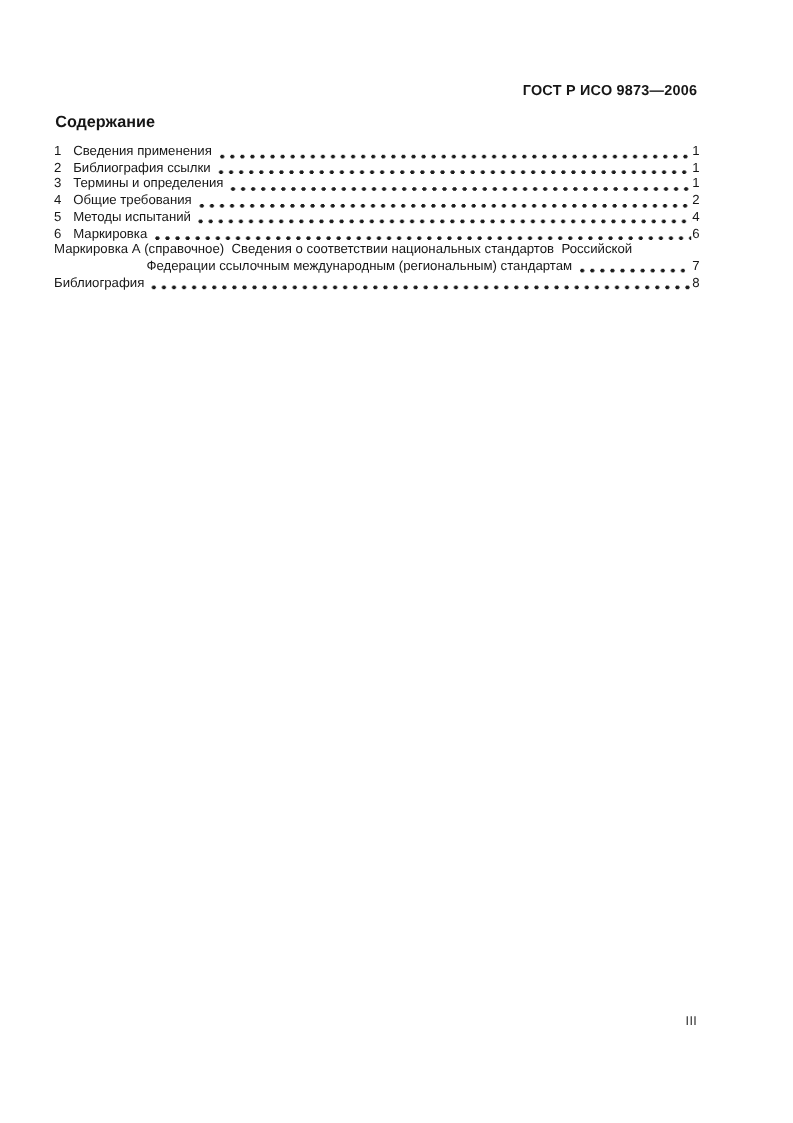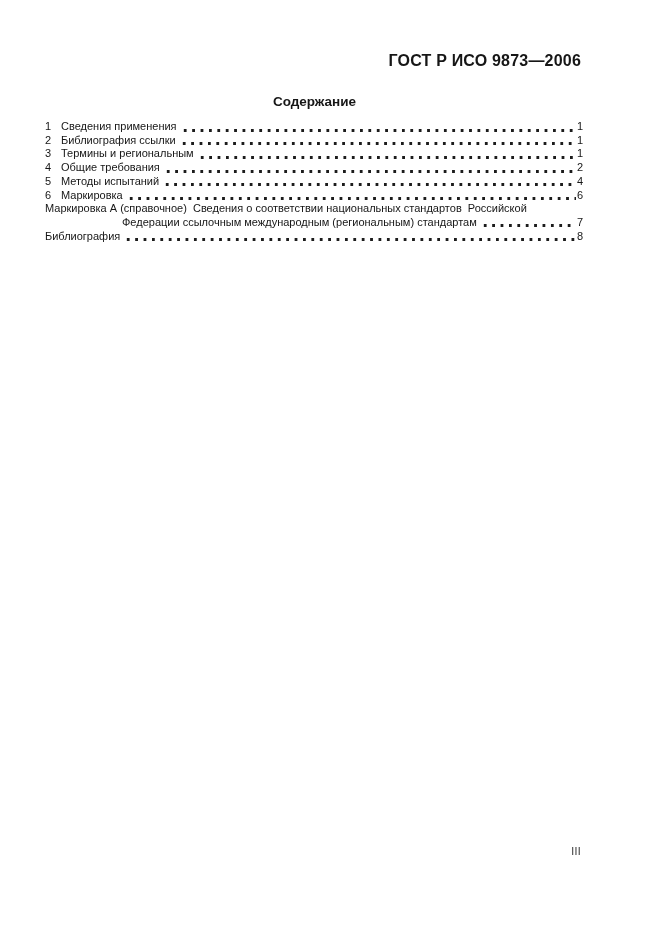--- a/index.html
+++ b/index.html
@@ -11,33 +11,32 @@
     position: relative;
     width: 661px;
     height: 936px;
     background: #ffffff;
     font-family: "Liberation Sans", sans-serif;
     color: #161616;
     overflow: hidden;
   }
   .doc-header {
     position: absolute;
-    top: 52px;
+    top: 68px;
     right: 80px;
-    font-size: 16px;
+    font-size: 12px;
     font-weight: bold;
     letter-spacing: 0.2px;
     white-space: pre;
   }
   .doc-title {
     position: absolute;
     top: 94px;
     left: 46px;
     width: 537px;
-    text-align: center;
     font-size: 13.5px;
     font-weight: bold;
   }
   .toc {
     position: absolute;
     top: 120px;
     left: 45px;
     width: 538px;
     font-size: 11px;
     line-height: 13.7px;
@@ -103,21 +102,21 @@
 
     <div class="toc-row">
       <span class="num">2</span>
       <span class="label">Библиография ссылки</span>
       <span class="dots"></span>
       <span class="pagenum">1</span>
     </div>
 
     <div class="toc-row">
       <span class="num">3</span>
-      <span class="label">Термины и региональным</span>
+      <span class="label">Термины и определения</span>
       <span class="dots"></span>
       <span class="pagenum">1</span>
     </div>
 
     <div class="toc-row">
       <span class="num">4</span>
       <span class="label">Общие требования</span>
       <span class="dots"></span>
       <span class="pagenum">2</span>
     </div>

